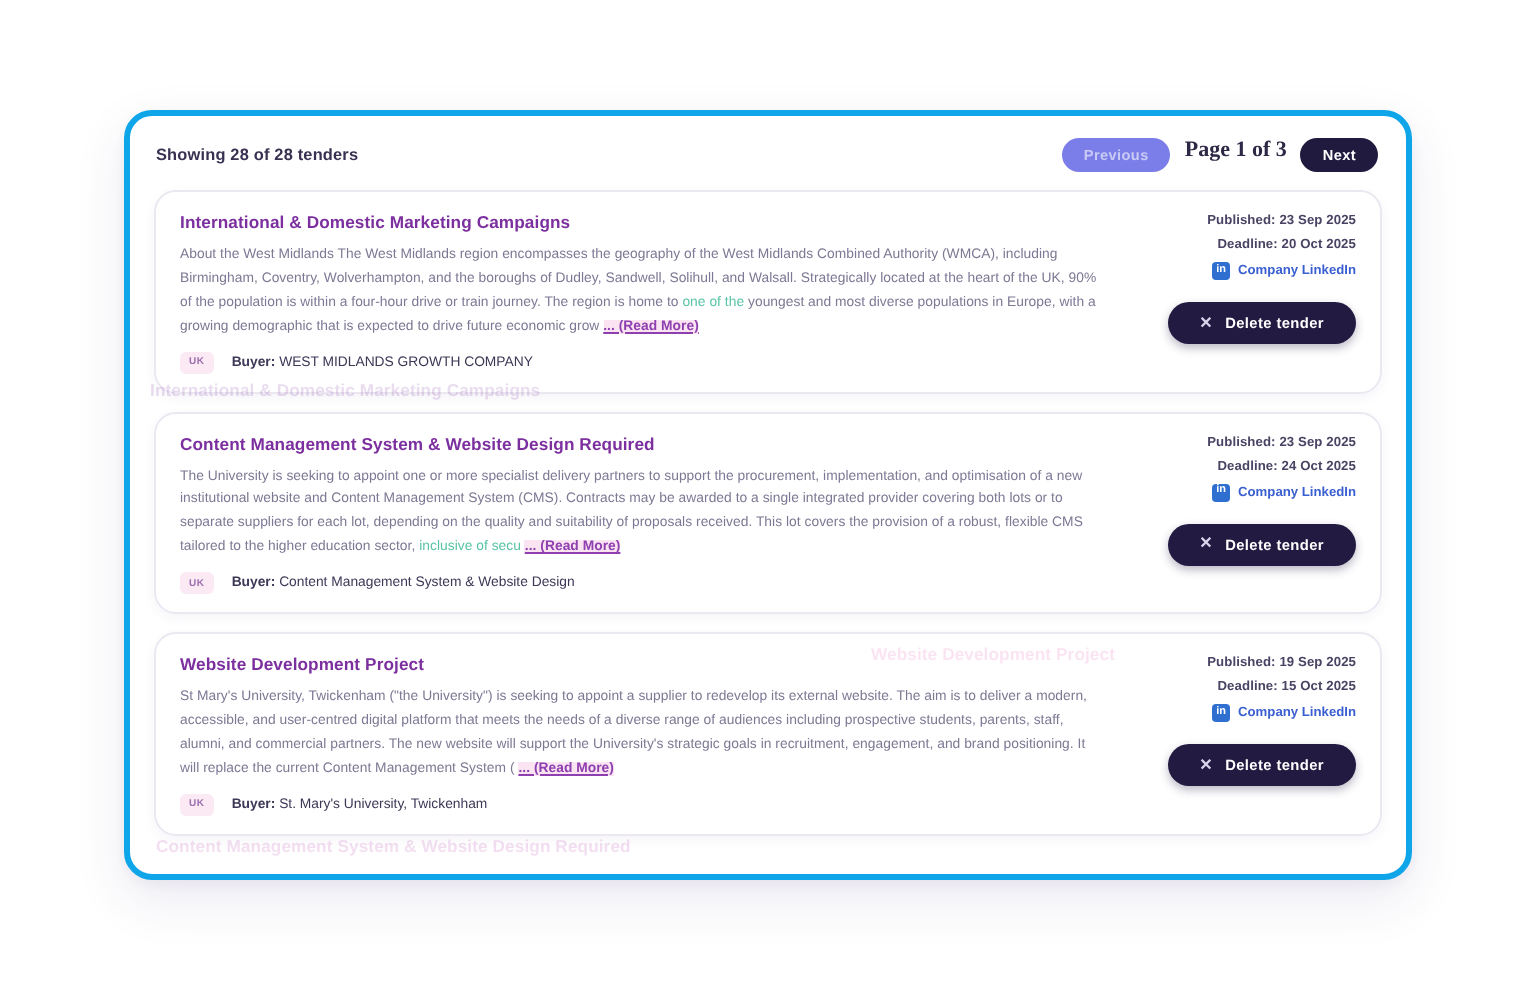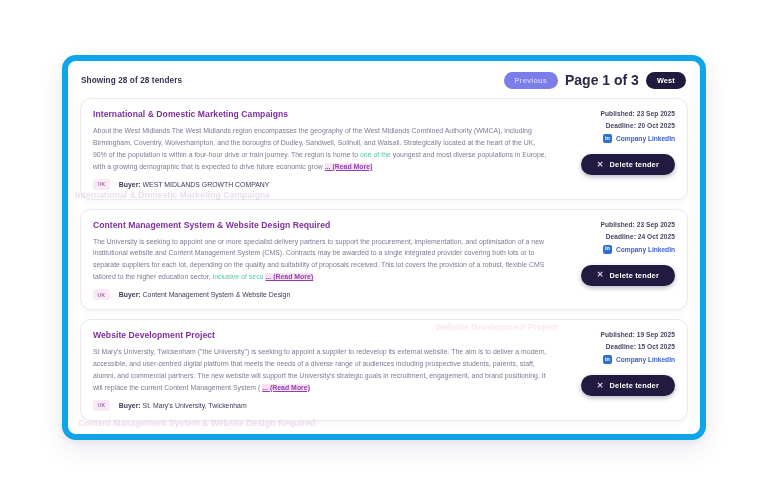--- a/index.html
+++ b/index.html
@@ -15,42 +15,42 @@
     width: 768px; height: 500px;
     background: #ffffff;
   }
 
   
   .panel {
     position: absolute;
     left: 62px; top: 55px;
     width: 644px; height: 385px;
     background: #ffffff;
-    border: 6px solid #0ea5e9;
+    border: 3px solid #0ea5e9;
     border-radius: 14px;
     box-shadow: 0 10px 26px rgba(60,40,110,.10), 0 2px 6px rgba(60,40,110,.05);
     overflow: hidden;
   }
 
   
   .panel-head {
     display: flex; align-items: center; justify-content: space-between;
     padding: 11px 14px 7px 13px;
   }
   .showing {
     font-size: 8.2px; font-weight: 700; color: #3a3152; letter-spacing: .1px;
   }
   .pager { display: flex; gap: 7px; }
   .btn-prev {
     background: #7b7ee8; color: #c9cbf5;
     font-size: 7.3px; font-weight: 700;
     padding: 4px 11px; border-radius: 999px; border: none;
     letter-spacing: .2px;
   }
-  .pageno { font-size: 14px; font-weight: 700; color: #2e2745; }
+  .pageno { font-size: 11px; font-weight: 700; color: #2e2745; font-family: Liberation Serif, serif; }
   .btn-next {
     background: #211a3f; color: #ffffff;
     font-size: 7.3px; font-weight: 700;
     padding: 4px 11px; border-radius: 999px; border: none;
     letter-spacing: .2px;
   }
 
   
   .cards { padding: 2px 12px 10px 12px; display: flex; flex-direction: column; gap: 9px; }
 
@@ -135,21 +135,21 @@
 
 <div class="page">
 
   <div class="panel">
 
     <div class="panel-head">
       <div class="showing">Showing 28 of 28 tenders</div>
       <div class="pager">
         <button class="btn-prev">Previous</button>
         <span class="pageno">Page 1 of 3</span>
-        <button class="btn-next">West</button>
+        <button class="btn-next">Next</button>
       </div>
     </div>
 
     <div class="cards">
 
       <div class="card">
         <div class="card-main">
           <div class="card-title">International &amp; Domestic Marketing Campaigns</div>
           <div class="card-body"><span>About the West Midlands The West Midlands region encompasses the geography of the West Midlands Combined Authority (WMCA), including Birmingham, Coventry, Wolverhampton, and the boroughs of Dudley, Sandwell, Solihull, and Walsall. Strategically located at the heart of the UK, 90% of the population is within a four-hour drive or train journey. The region is home to </span><span class="hl-green">one of the </span><span>youngest and most diverse populations in Europe, with a growing demographic that is expected to drive future economic grow </span><span class="read-more">... (Read More)</span></div>
           <div class="buyer-row">

